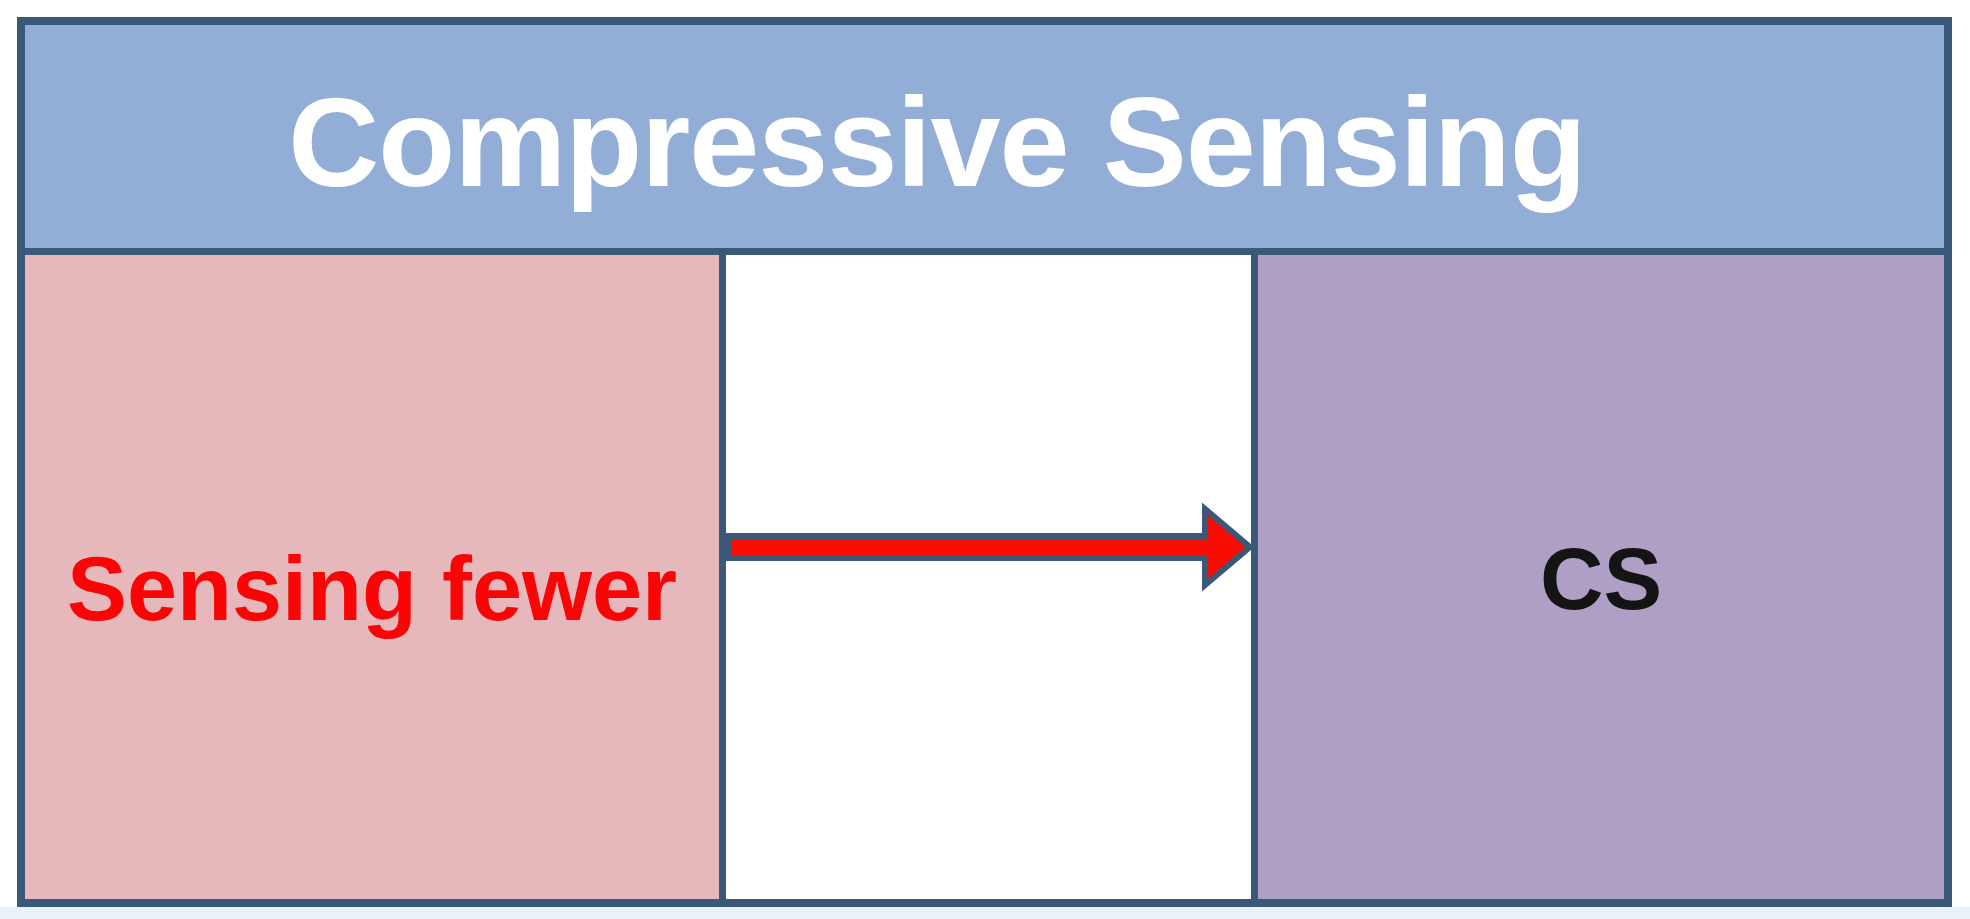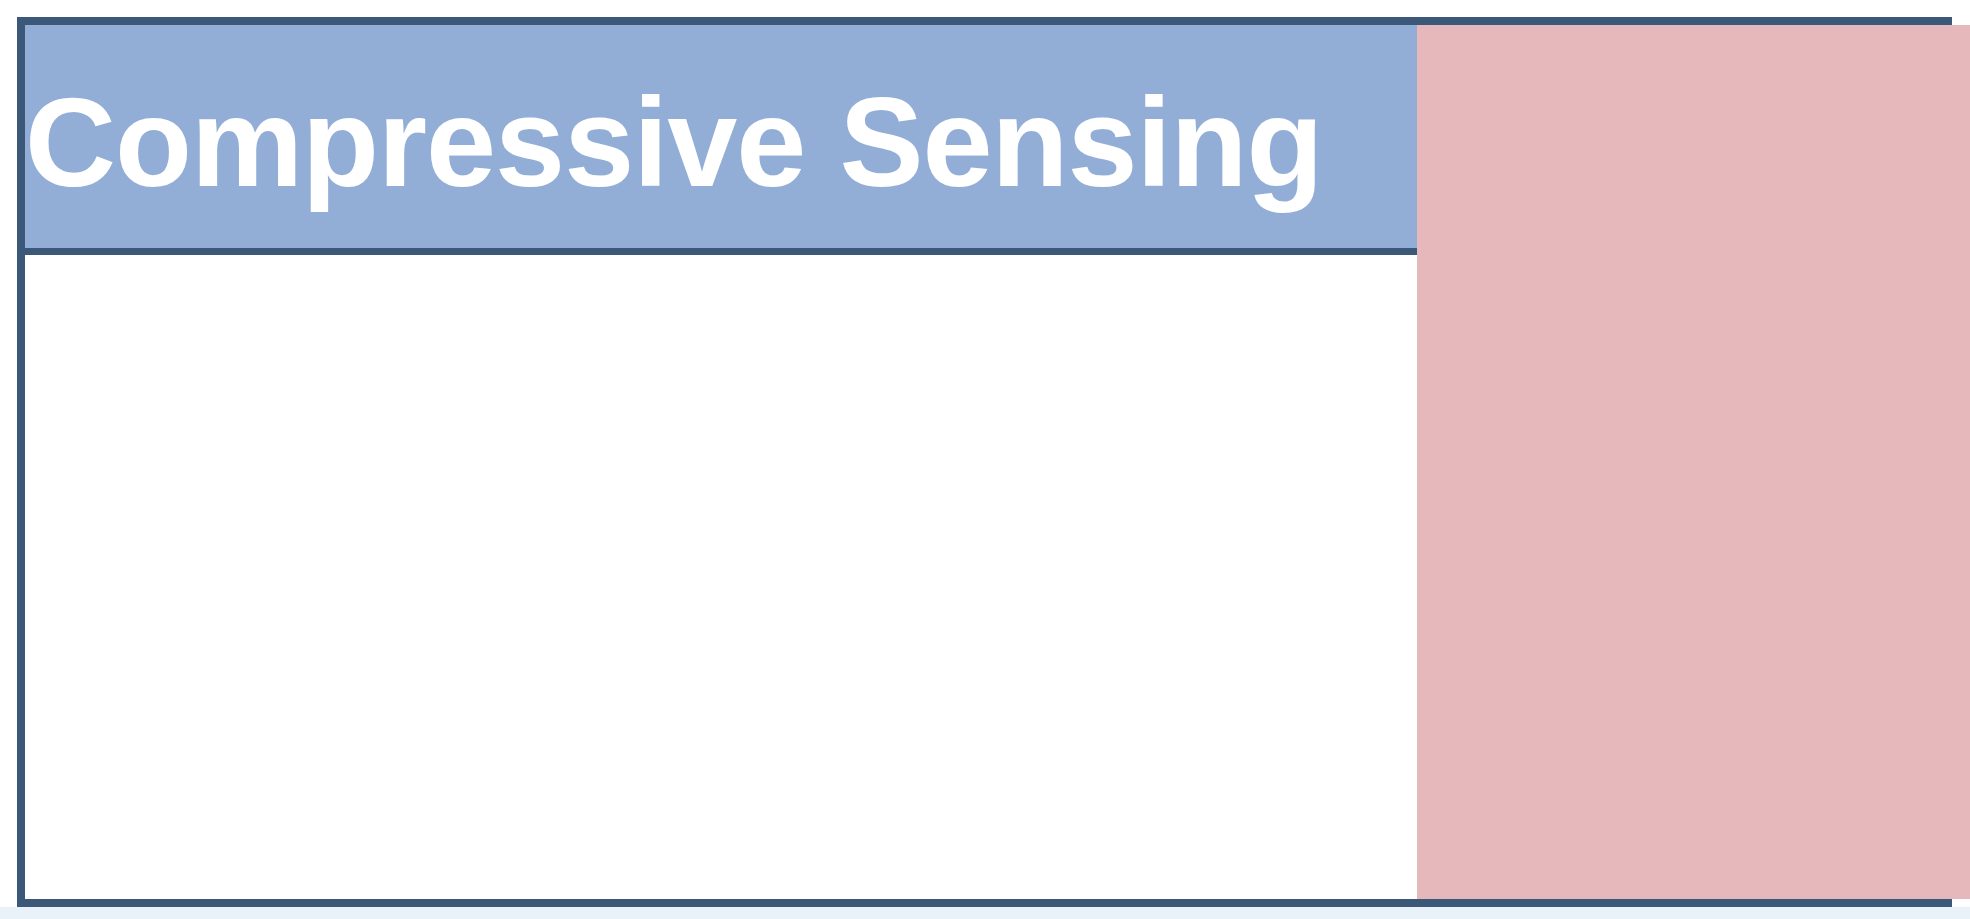--- a/index.html
+++ b/index.html
@@ -28,21 +28,21 @@
   .frame {
     position: absolute;
     left: 17px;
     top: 17px;
     width: 1935px;
     height: 890px;
     box-sizing: border-box;
     border: 8px solid #3c5878;
     background: #ffffff;
     display: flex;
-    flex-direction: row;
+    flex-direction: column;
   }
   .header {
     box-sizing: border-box;
     height: 230px;
     background: #92aed6;
     border-bottom: 7px solid #3c5878;
     display: flex;
     align-items: center;
     justify-content: center;
     padding-right: 95px;
@@ -114,20 +114,21 @@
   <div class="frame">
 
     <div class="header">
       <span class="title">Compressive Sensing</span>
     </div>
 
     <div class="body-row">
 
       <div class="cell cell-left">
         <div class="label">
+          <div>Sensing fewer</div>
         </div>
       </div>
 
       <div class="cell cell-mid">
         <svg viewBox="0 0 525 644" preserveAspectRatio="none">
           <polygon points="3,281 479,281 479,254 524,292 479,330 479,303 3,303" fill="#f70d02" stroke="#3c5878" stroke-width="6" stroke-linejoin="miter"></polygon>
         </svg>
       </div>
 
       <div class="cell cell-right">

